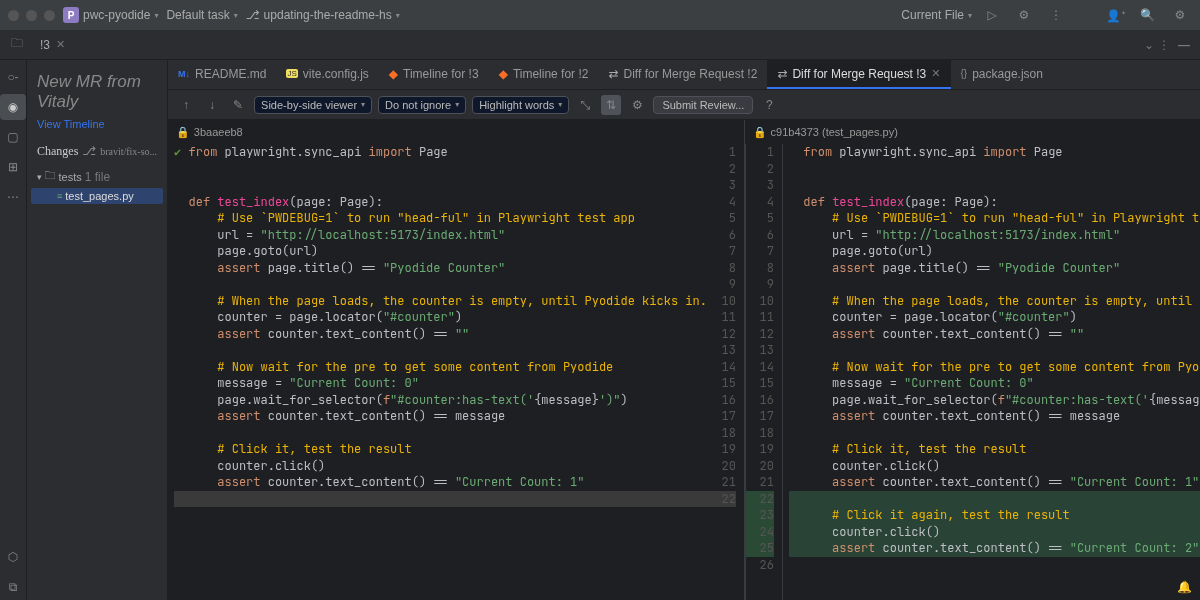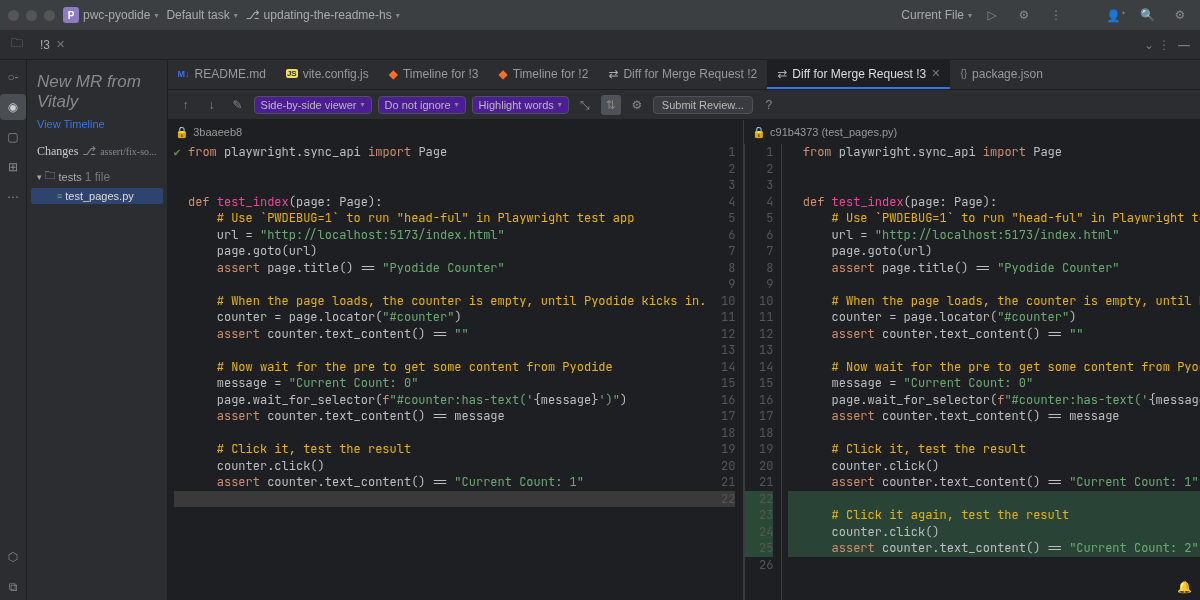--- a/index.html
+++ b/index.html
@@ -35,41 +35,41 @@
 .tree-folder { display: flex; align-items: center; gap: 3px; color: #aaa; padding: 2px 0; }
 .tree-file { display: flex; align-items: center; gap: 3px; padding: 2px 0 2px 20px; background: #2e436e; color: #ddd; border-radius: 2px; margin: 0 -6px; padding-left: 26px; }
 .file-count { color: #777; font-size: 12px; }
 .editor-area { flex: 1; display: flex; flex-direction: column; background: #1e1f22; }
 .tabs { height: 30px; background: #2b2d30; display: flex; align-items: stretch; border-bottom: 1px solid #1e1f22; }
 .tab { display: flex; align-items: center; gap: 5px; padding: 0 10px; color: #999; cursor: pointer; border-bottom: 2px solid transparent; font-size: 12px; white-space: nowrap; }
 .tab.active { border-bottom-color: #3574f0; color: #ddd; background: #1e1f22; }
 .tab-close { color: #777; font-size: 11px; }
 .toolbar { height: 30px; background: #2b2d30; border-bottom: 1px solid #1e1f22; display: flex; align-items: center; padding: 0 8px; gap: 6px; }
 .tbn { width: 20px; height: 20px; display: flex; align-items: center; justify-content: center; color: #888; cursor: pointer; }
-.tsel { background: #4c1d95; border: 1px solid #4e5157; border-radius: 4px; padding: 2px 6px; color: #bbb; font-size: 11px; display: flex; align-items: center; gap: 4px; cursor: pointer; }
+.tsel { background: #0f172a; border: 1px solid #4e5157; border-radius: 4px; padding: 2px 6px; color: #bbb; font-size: 11px; display: flex; align-items: center; gap: 4px; cursor: pointer; }
 .tbtn { background: #393b40; border: 1px solid #4e5157; border-radius: 4px; padding: 2px 8px; color: #bbb; font-size: 11px; cursor: pointer; }
 .tbn.grp { background: #4f5259; border-radius: 3px; }
 .revbar { height: 24px; background: #1e1f22; display: flex; }
 .revhalf { flex: 1; display: flex; align-items: center; padding: 0 8px; gap: 4px; color: #999; font-size: 11px; border-right: 1px solid #393b40; }
 .diff { flex: 1; display: flex; overflow: hidden; font-family: "JetBrains Mono", Menlo, monospace; font-size: 12px; line-height: 16.5px; }
 .pane { flex: 1; display: flex; overflow: hidden; }
 .gutter { width: 38px; text-align: right; color: #555; padding-right: 8px; border-right: 1px solid #393b40; flex-shrink: 0; }
 .gutter.mid { border-left: 1px solid #393b40; }
 .code { flex: 1; padding-left: 6px; white-space: pre; overflow: hidden; }
 .ln { height: 16.5px; }
 .kw { color: #cf8e6d; }
 .fn { color: #ec4899; }
 .str { color: #6aab73; }
 .cm { color: #eab308; }
 .bi { color: #cf8e6d; }
 .added { background: #294436; }
 .added-g { background: #2b4a35; }
 .removed-g { background: #3a3a3a; }
 .fi-md { color: #3574f0; font-size: 9px; font-weight: bold; }
-.fi-js { background: #f1dd60; color: #333; font-size: 8px; padding: 0 1px; border-radius: 2px; font-weight: bold; }
+.fi-js { background: #f1dd60; color: #333; font-size: 8px; padding: 0 1px; border-radius: 2px; font-weight: normal; }
 .fi-gl { color: #fc6d26; }
 .fi-mr { color: #aaa; }
 .fi-json { color: #888; font-size: 10px; }
 </style>
 </head>
 <body>
 
 <div class="titlebar">
   <div class="traffic">
     <div class="dot"></div>
@@ -130,21 +130,21 @@
     <div class="lb-icon">⬡</div>
     <div class="lb-icon">⧉</div>
   </div>
 
   <div class="sidebar">
     <div class="sb-sub">New MR from Vitaly</div>
     <div class="sb-link">View Timeline</div>
     <div class="sb-changes">
       <span>Changes</span>
       <span style="color:#888">⎇</span>
-      <span class="branch-pill">assert/fix-so...</span>
+      <span class="branch-pill">bravit/fix-so...</span>
     </div>
     <div class="sb-tree">
       <div class="tree-folder">
         <span style="font-size:9px">▾</span>
         <span>🗀</span>
         <span>tests</span>
         <span class="file-count">1 file</span>
       </div>
       <div class="tree-file">
         <span style="color:#6aab73;font-size:9px">≡</span>

